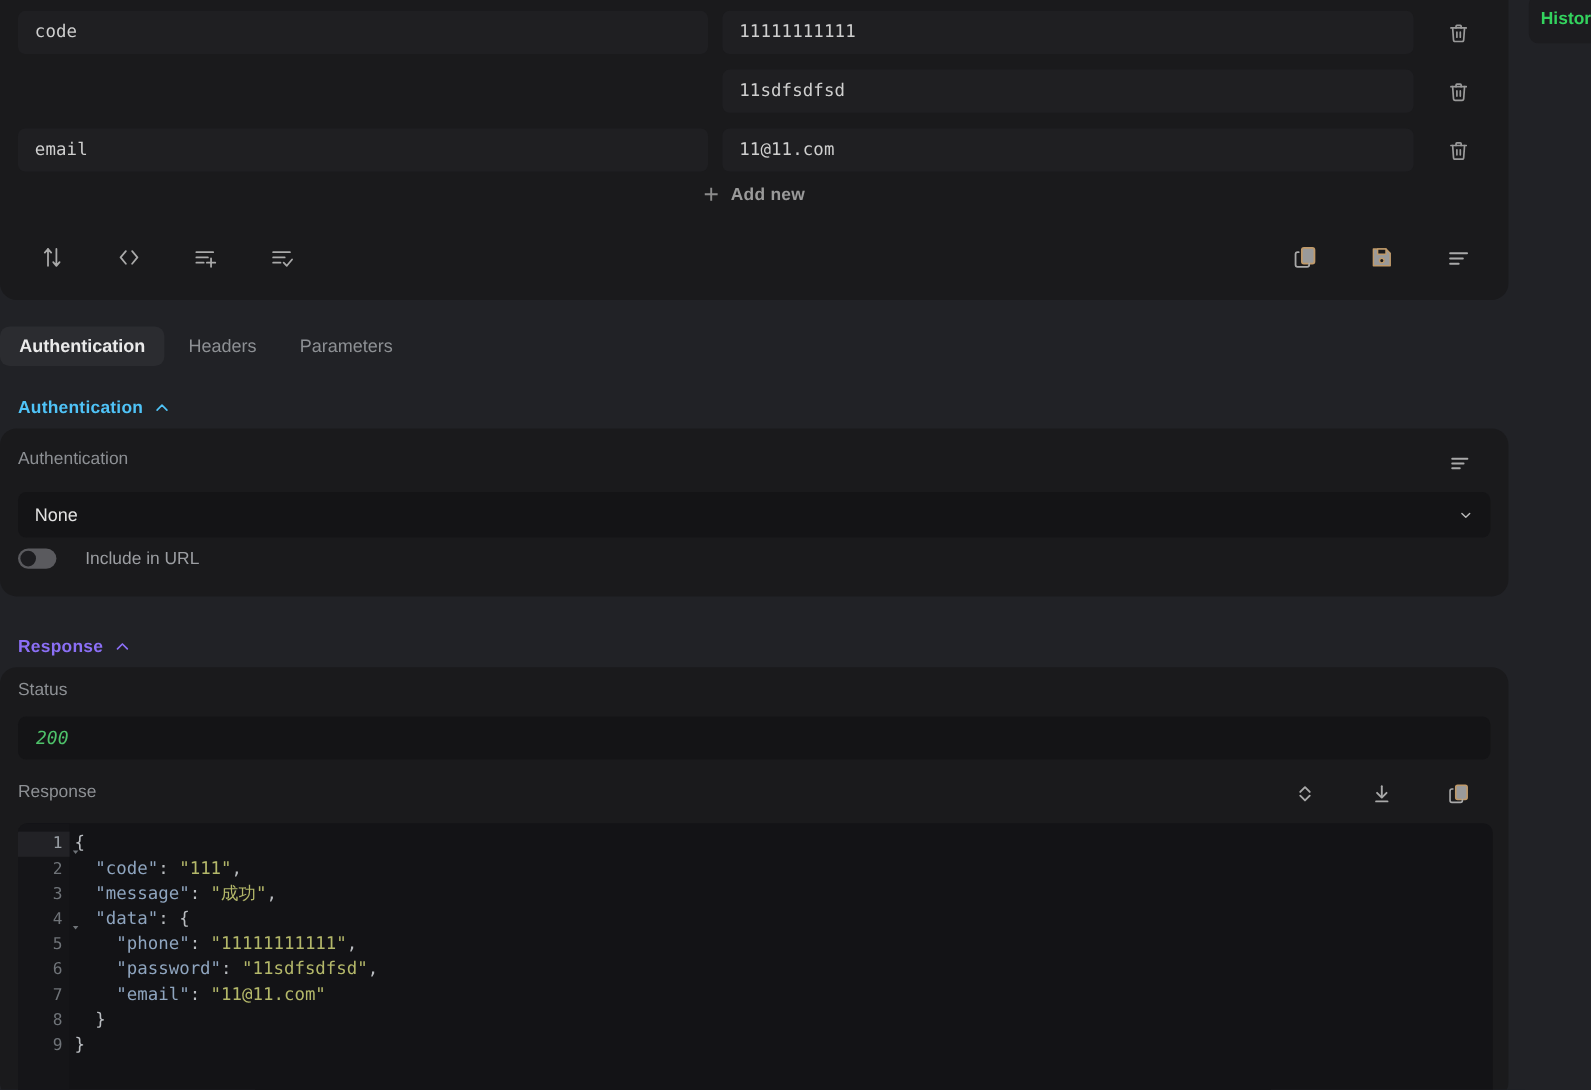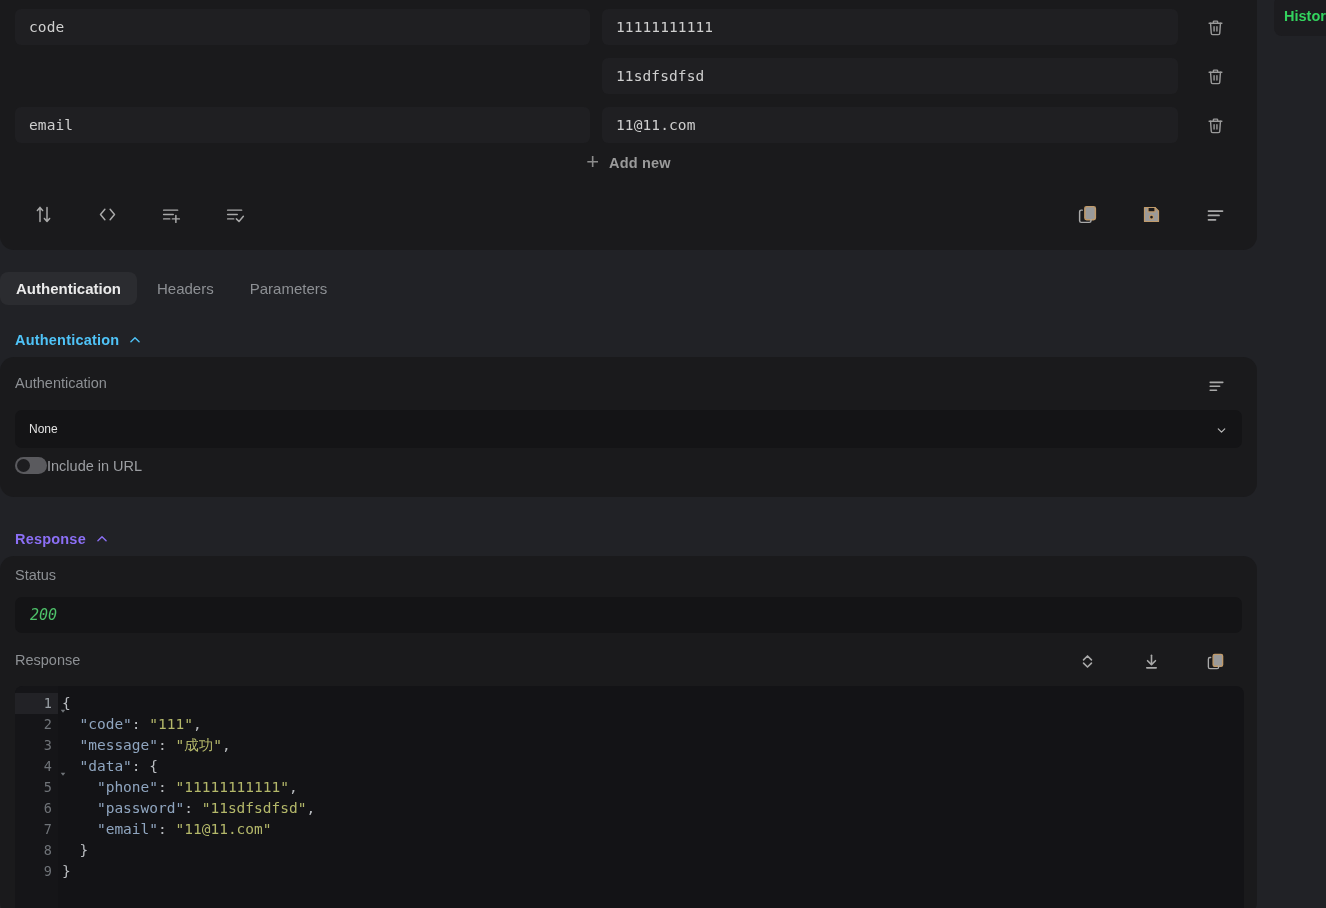--- a/index.html
+++ b/index.html
@@ -177,35 +177,35 @@
     left: 15px; top: 53px;
     width: 1227px;
     height: 38px;
     background: #141416;
     border-radius: 7px;
     display: flex;
     align-items: center;
     padding: 0 14px;
   }
   .select-value {
-    font-size: 12px;
+    font-size: 15px;
     color: #e2e2e2;
     flex: 1;
   }
   .select-chev {
     width: 13px; height: 13px;
     color: #b9b9b9;
   }
 
   .toggle-row {
     position: absolute;
     left: 15px; top: 100px;
     display: flex;
     align-items: flex-end;
-    gap: 0;
+    gap: 24px;
   }
   .toggle {
     width: 32px; height: 17px;
     background: #5a5a5e;
     border-radius: 9px;
     position: relative;
     cursor: pointer;
   }
   .toggle .knob {
     position: absolute;

